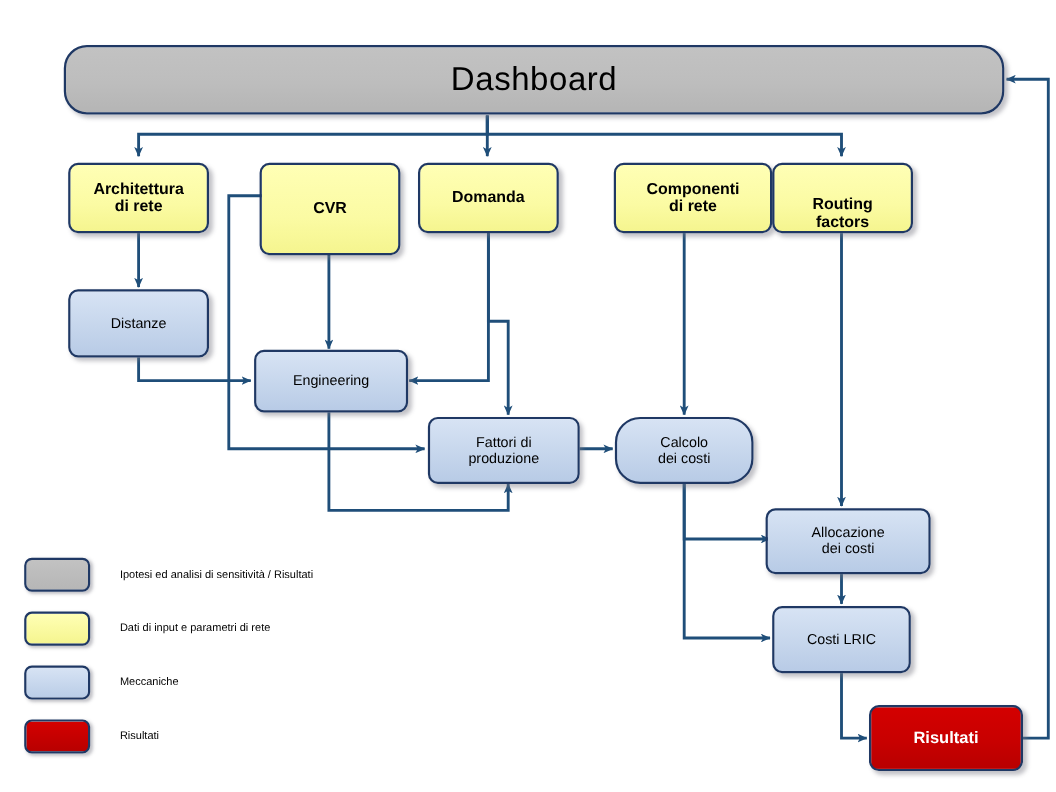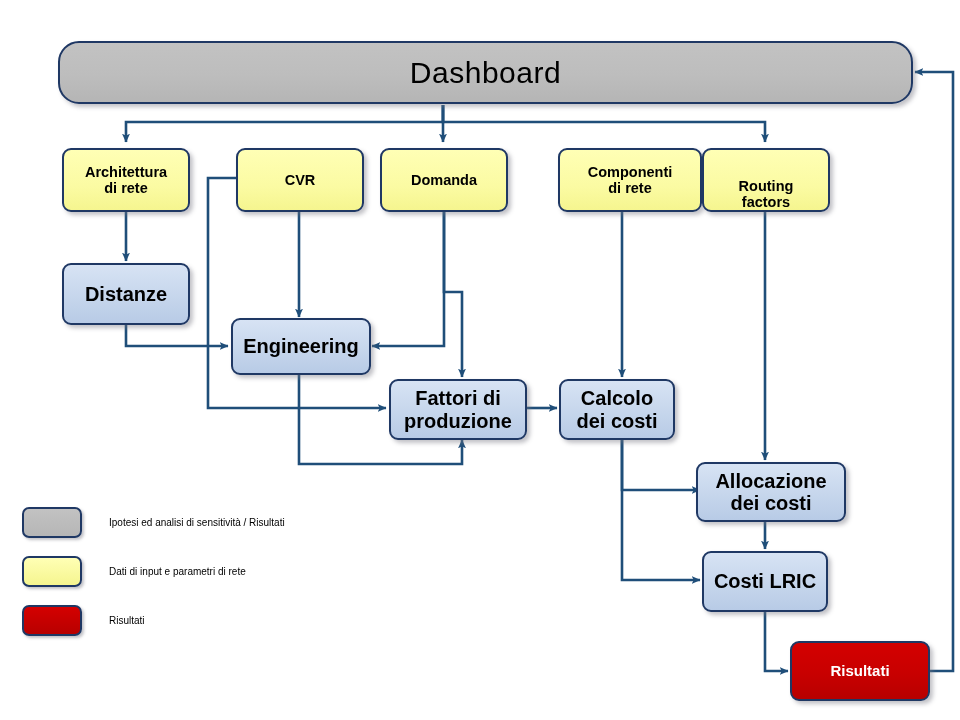--- a/index.html
+++ b/index.html
@@ -46,22 +46,22 @@
     letter-spacing: 0.5px;
     border-radius: 21px;
   }
   .n-input {
     background: linear-gradient(180deg, #ffffb5 0%, #fbfba3 60%, #f5f58f 100%);
     font-size: 14.5px;
     font-weight: 600;
   }
   .n-proc {
     background: linear-gradient(180deg, #d7e3f4 0%, #c6d6ec 55%, #b8cbe6 100%);
-    font-size: 20px;
-    font-weight: 700;
+    font-size: 13px;
+    font-weight: 400;
   }
   .n-result {
     background: linear-gradient(180deg, #d40000 0%, #c80000 55%, #b80000 100%);
     color: #ffffff;
     font-size: 15px;
     font-weight: 700;
   }
   .legend {
     position: absolute;
     left: 22px;
@@ -145,21 +145,21 @@
   </svg>
 
   <div class="node n-dashboard" style="left:58px; top:41px; width:855px; height:63px;">
     <span>Dashboard</span>
   </div>
 
   <div class="node n-input" style="left:62px; top:148px; width:128px; height:64px;">
     <span>Architettura<br>di rete</span>
   </div>
 
-  <div class="node n-input" style="left:236px; top:148px; width:128px; height:64px;">
+  <div class="node n-input" style="left:236px; top:148px; width:128px; height:84px;">
     <span>CVR</span>
   </div>
 
   <div class="node n-input" style="left:380px; top:148px; width:128px; height:64px;">
     <span>Domanda</span>
   </div>
 
   <div class="node n-input" style="left:558px; top:148px; width:144px; height:64px;">
     <span>Componenti<br>di rete</span>
   </div>
@@ -173,21 +173,21 @@
   </div>
 
   <div class="node n-proc" style="left:231px; top:318px; width:140px; height:57px;justify-content:center;">
     <span>Engineering</span>
   </div>
 
   <div class="node n-proc" style="left:389px; top:379px; width:138px; height:61px;">
     <span>Fattori di<br>produzione</span>
   </div>
 
-  <div class="node n-proc" style="left:559px; top:379px; width:116px; height:61px;">
+  <div class="node n-proc" style="left:559px; top:379px; width:126px; height:61px;border-radius:23px;">
     <span>Calcolo<br>dei costi</span>
   </div>
 
   <div class="node n-proc" style="left:696px; top:462px; width:150px; height:60px;">
     <span>Allocazione<br>dei costi</span>
   </div>
 
   <div class="node n-proc" style="left:702px; top:551px; width:126px; height:61px;">
     <span>Costi LRIC</span>
   </div>
@@ -199,18 +199,22 @@
   <div class="legend">
     <div class="legend-row">
       <div class="swatch sw-grey"></div>
       <div class="legend-label">Ipotesi ed analisi di sensitività / Risultati</div>
     </div>
     <div class="legend-row">
       <div class="swatch sw-yellow"></div>
       <div class="legend-label">Dati di input e parametri di rete</div>
     </div>
     <div class="legend-row">
+      <div class="swatch sw-blue"></div>
+      <div class="legend-label">Meccaniche</div>
+    </div>
+    <div class="legend-row">
       <div class="swatch sw-red"></div>
       <div class="legend-label">Risultati</div>
     </div>
   </div>
 
 </div>
 
 </body></html>

